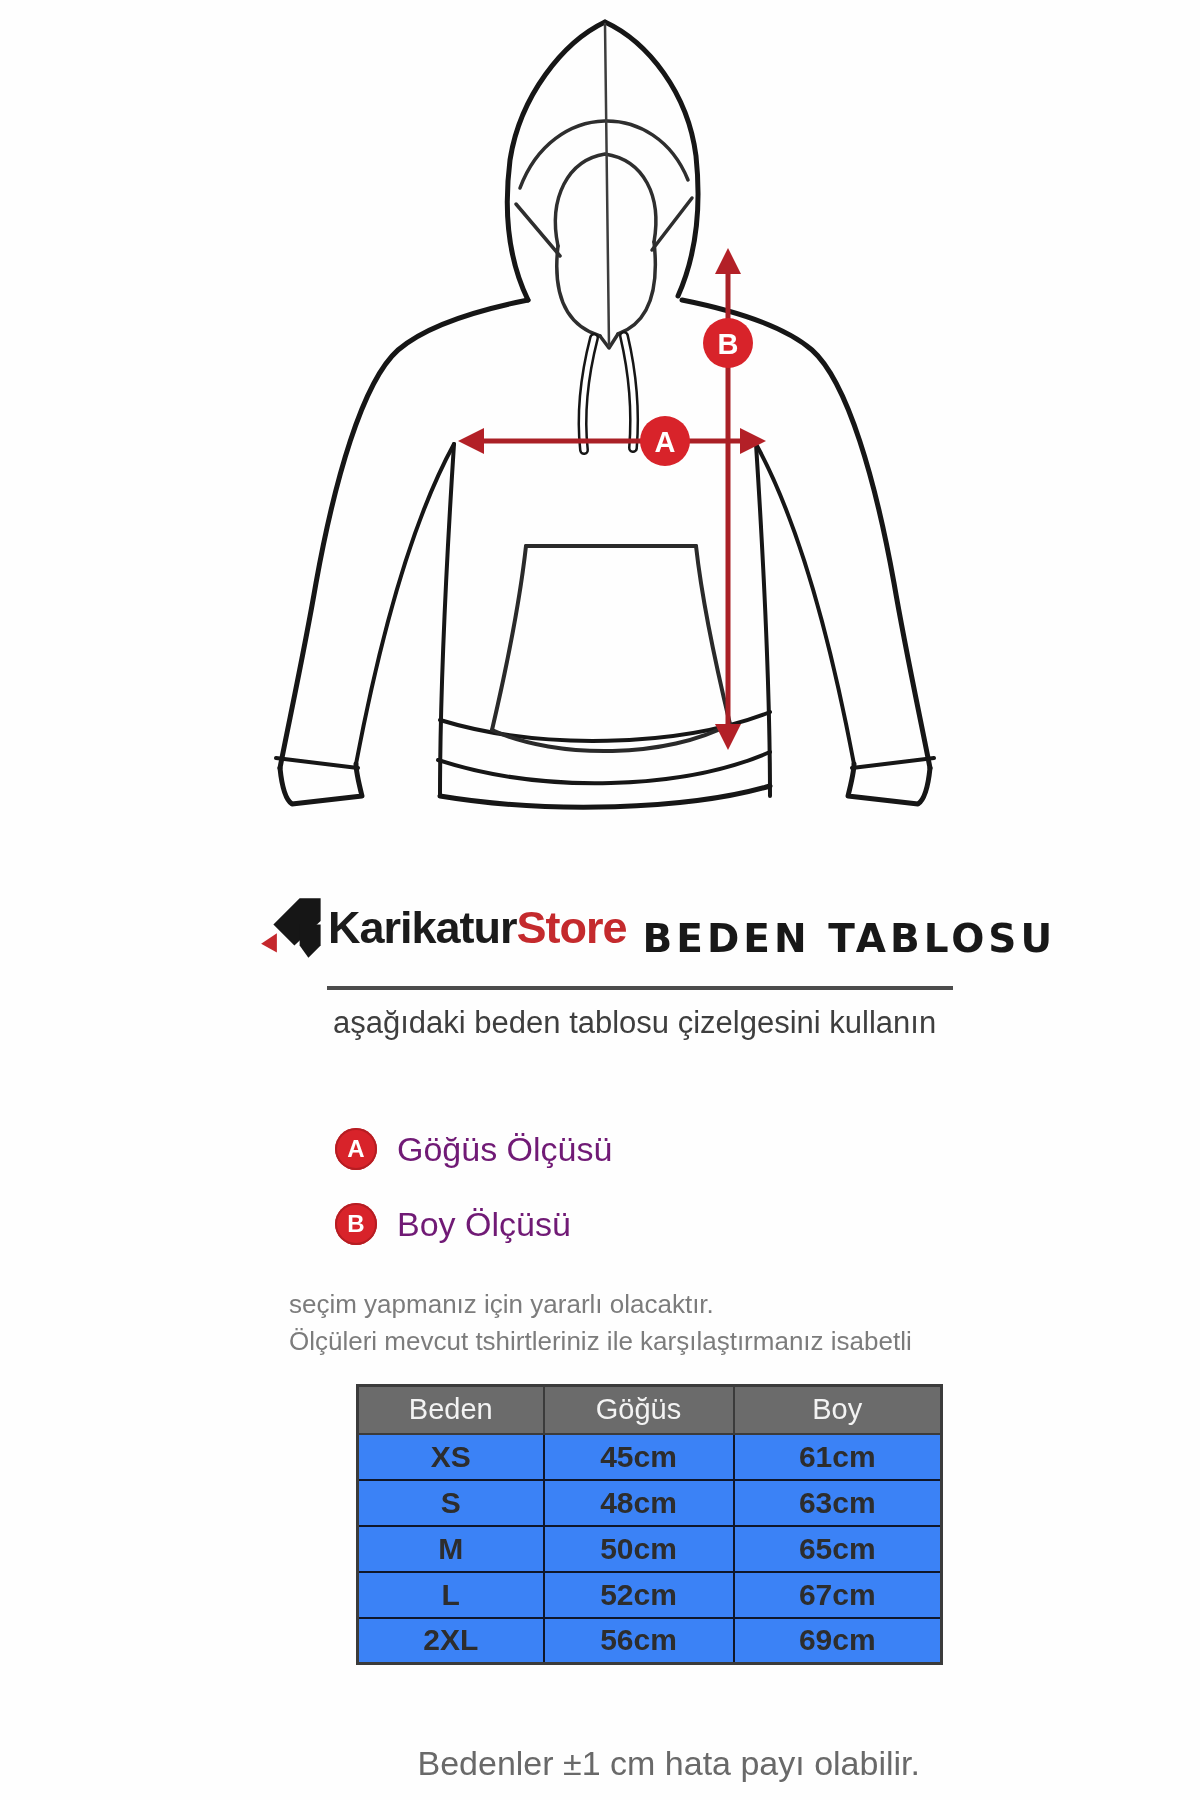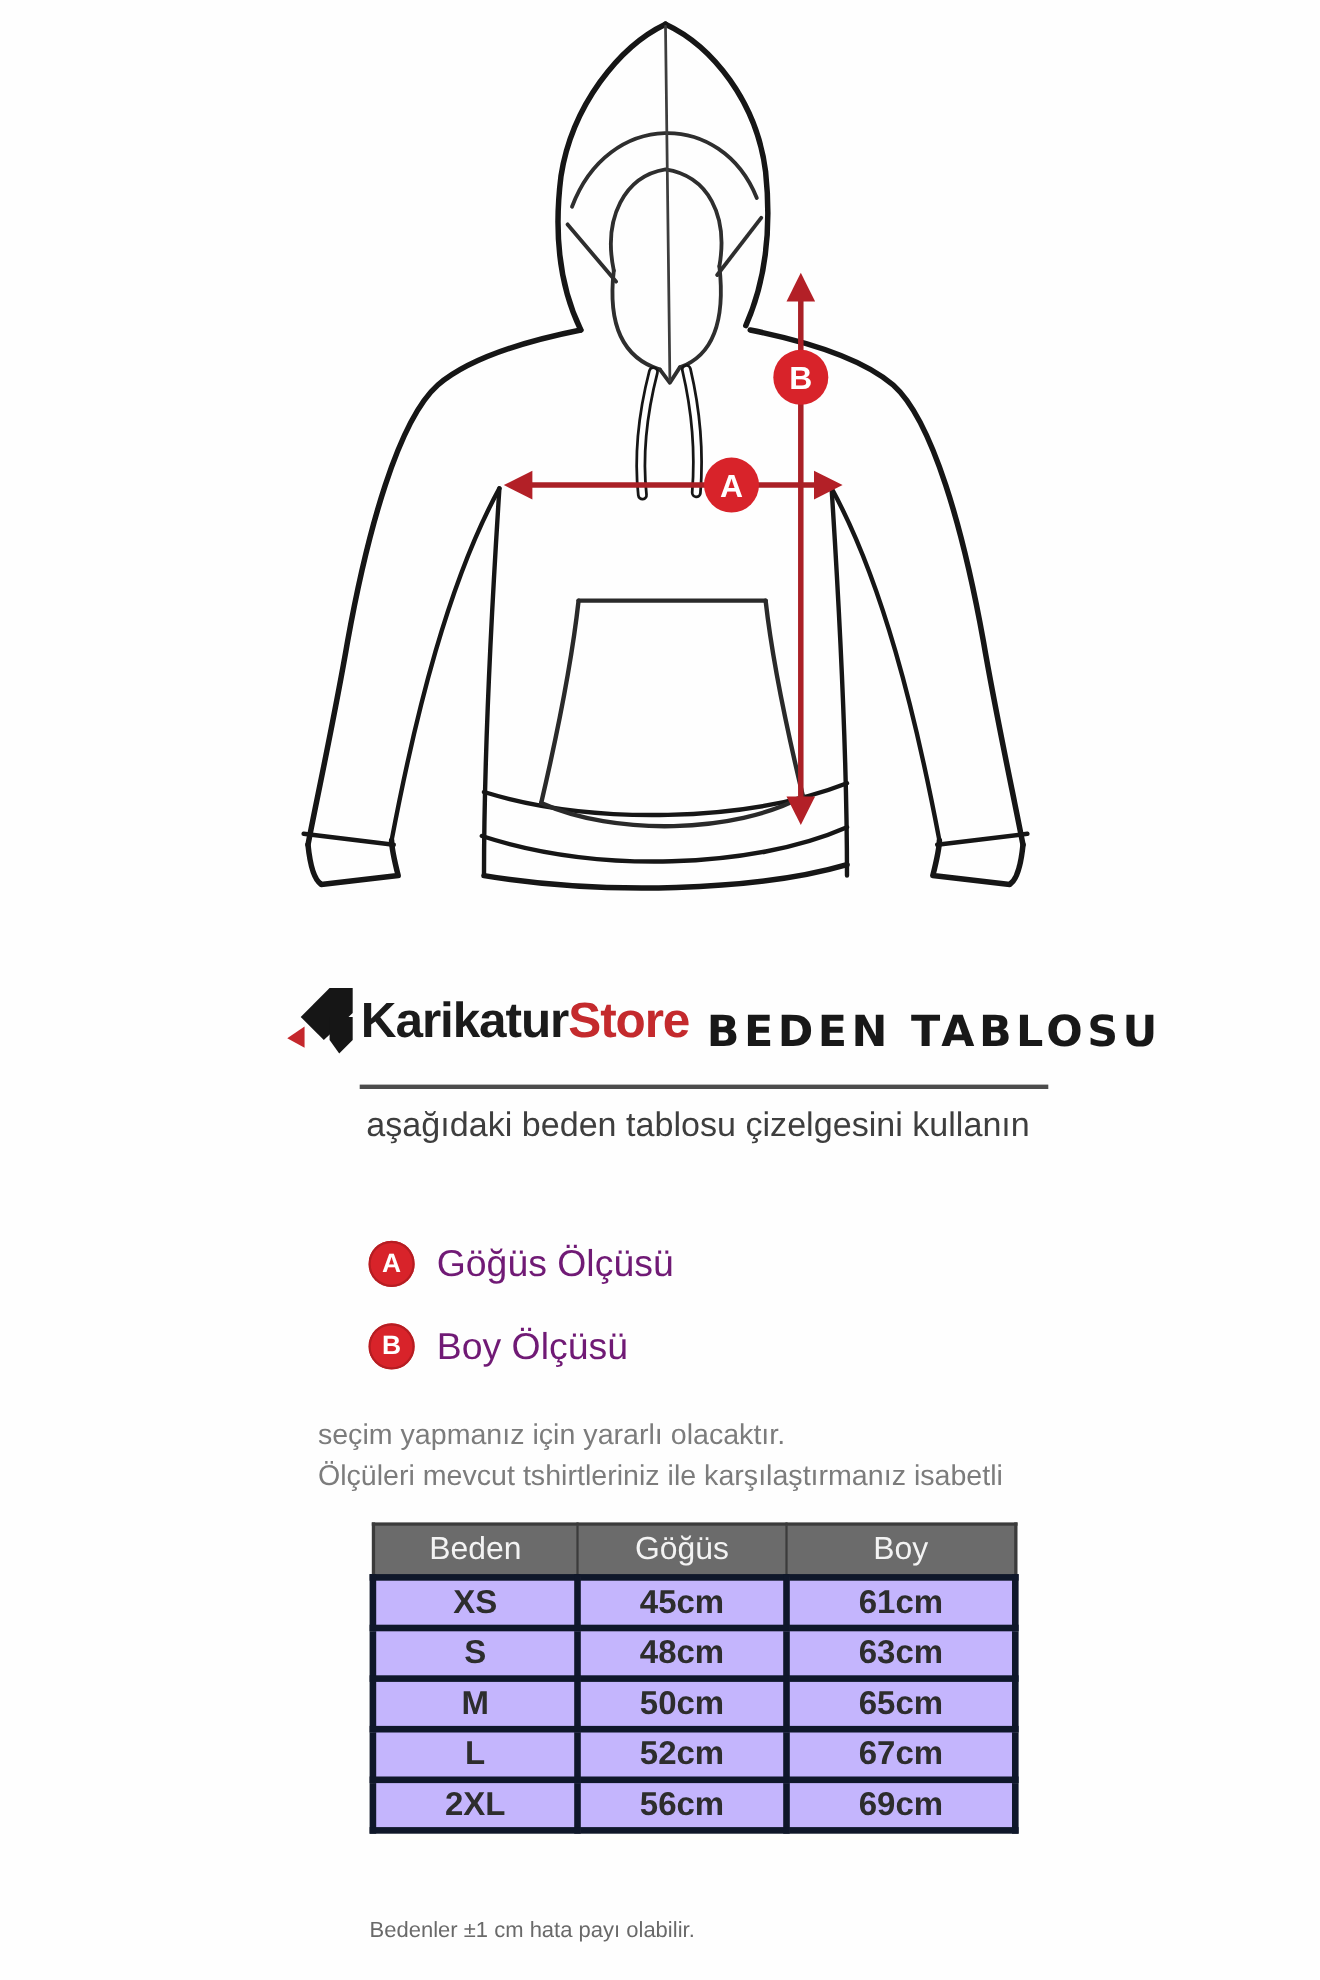--- a/index.html
+++ b/index.html
@@ -29,33 +29,33 @@
   .legend-item { display:flex; align-items:center; margin-bottom:33px; }
   .legend-badge { width:42px; height:42px; border-radius:50%; background:#d8232a;
                   color:#ffffff; font-weight:bold; font-size:24px;
                   display:flex; align-items:center; justify-content:center;
                   box-shadow:0 0 0 2px #b51d22 inset; flex:0 0 auto; }
   .legend-label { font-size:34px; color:#701a75; margin-left:20px; }
 
   .note { position:absolute; left:289px; top:1286px; width:660px;
           font-size:26px; line-height:37px; color:#7c7c7c; }
 
-  table.size-table { position:absolute; left:336px; top:1384px; width:584px;
+  table.size-table { position:absolute; left:356px; top:1384px; width:584px;
                      border-collapse:collapse; table-layout:fixed;
                      border:3px solid #3b3b3b; }
   table.size-table col.c1 { width:186px; }
   table.size-table col.c2 { width:190px; }
   table.size-table col.c3 { width:208px; }
   table.size-table th { background:#6b6b6b; color:#f3f3f3; font-size:29px; font-weight:500;
                         height:48px; border:2px solid #3b3b3b; text-align:center; }
-  table.size-table td { font-size:30px; font-weight:600; color:#2d2d2d; background:#c4b5fd;
-                        height:46px; border:6px solid #0f172a; text-align:center;margin-top:40px; }
+  table.size-table td { font-size:30px; font-weight:600; color:#2d2d2d; background:#3b82f6;
+                        height:46px; border:2px solid #0f172a; text-align:center;margin-top:40px; }
 
   .footer-note { position:absolute; left:336px; top:1744px; width:584px;
-                 text-align:left; font-size:20px; color:#696969; }
+                 text-align:right; font-size:34px; color:#696969; }
 </style>
 </head>
 <body>
 
 <div id="canvas">
 
   <svg class="diagram" viewBox="0 0 684 812">
     <g fill="none" stroke="#161616" stroke-width="5" stroke-linecap="round" stroke-linejoin="round">
 
       <path d="M347,14 C305,34 262,88 252,152 C245,208 252,255 270,292"></path>

